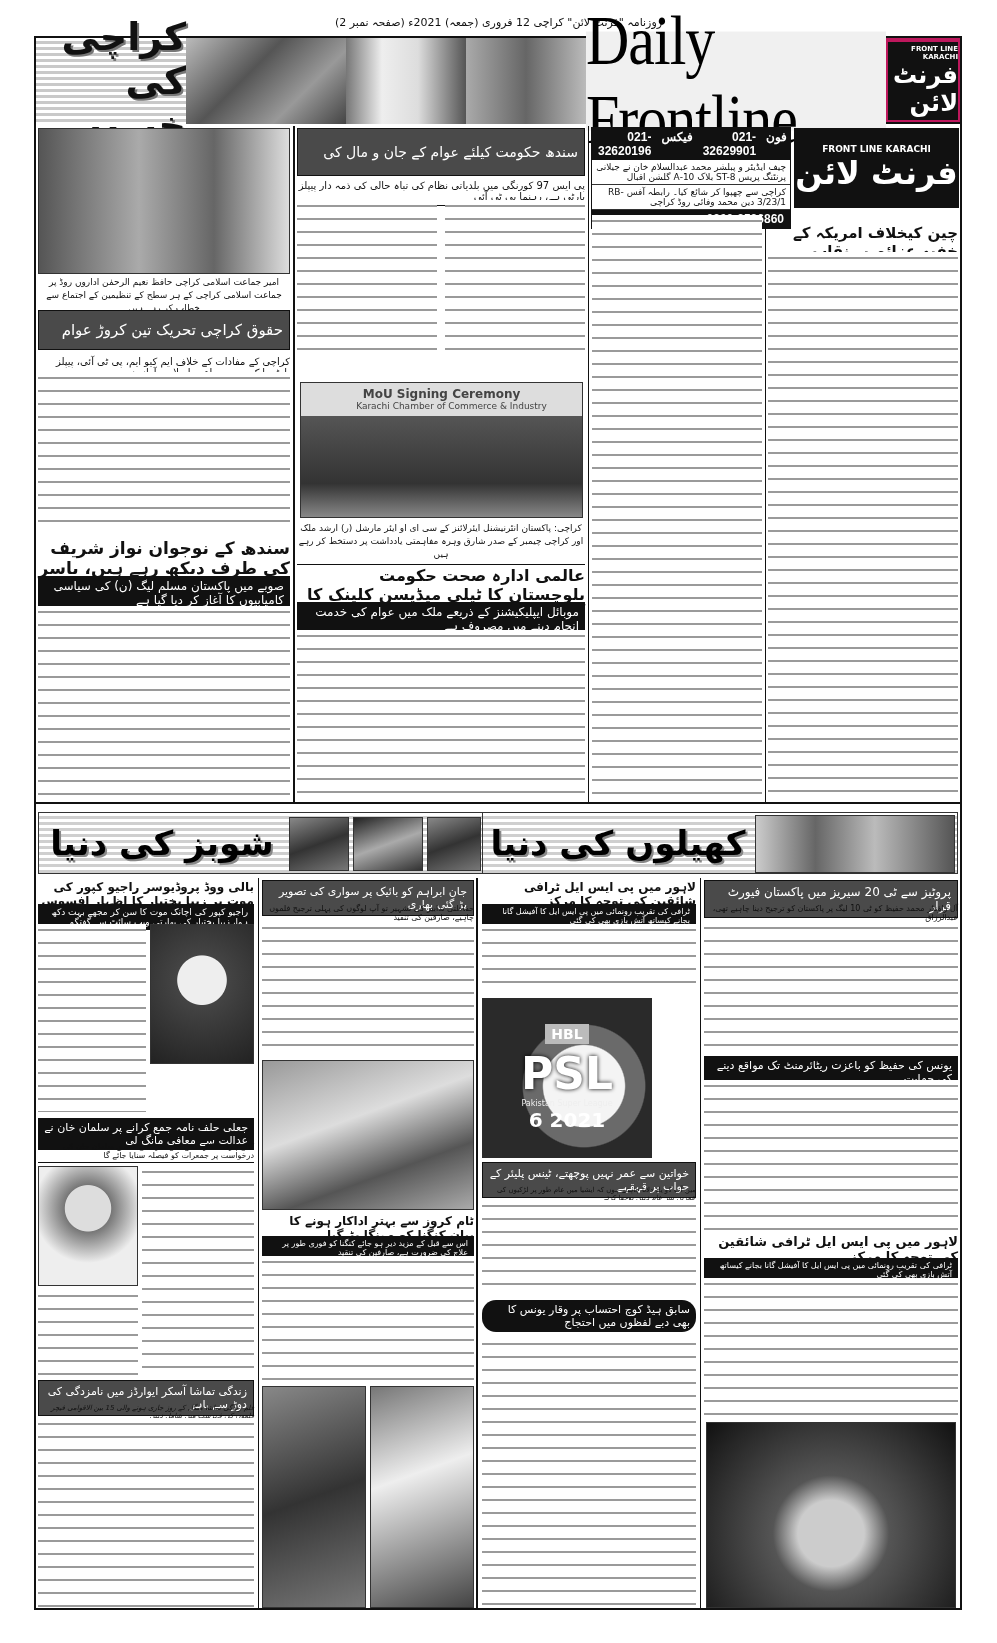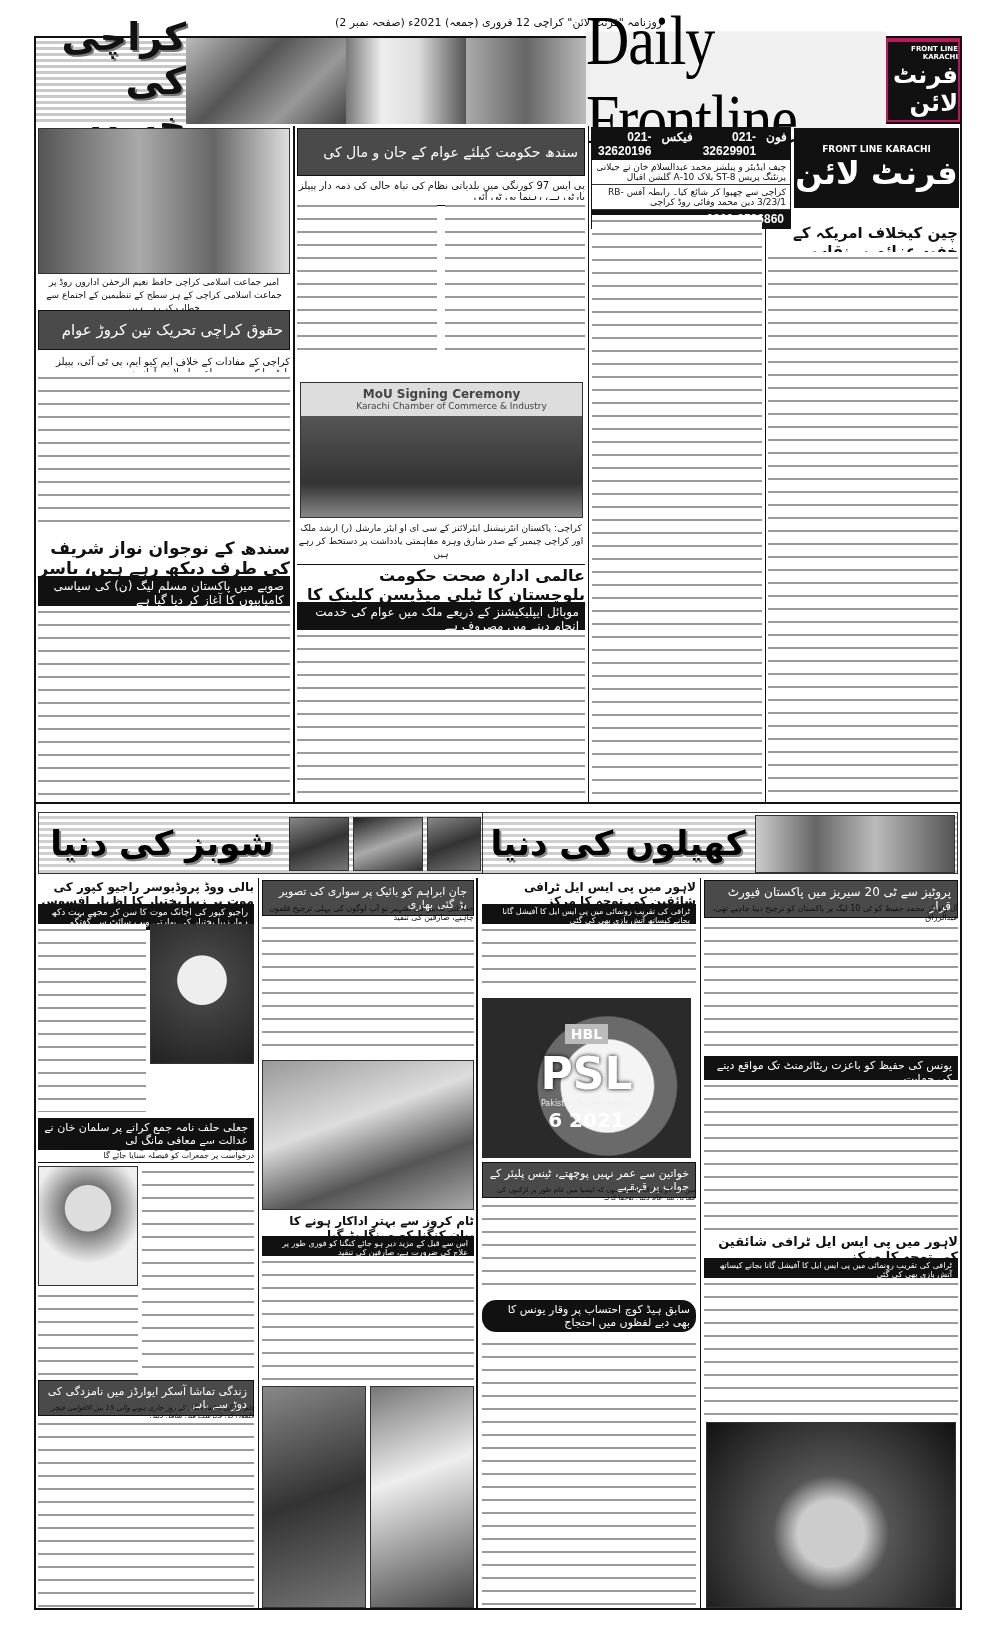--- a/index.html
+++ b/index.html
@@ -135,21 +135,21 @@
 <div class="abs photo" style="left:262px;top:1060px;width:212px;height:150px;background:linear-gradient(160deg,#999,#ddd 40%,#555 70%,#aaa);"></div>
 <div class="abs hl-plain" style="left:262px;top:1214px;width:212px;font-size:12px;">ٹام کروز سے بہتر اداکار ہونے کا بیان کنگنا کو مہنگا پڑ گیا</div>
 <div class="abs hl-black" style="left:262px;top:1236px;width:212px;font-size:8px;">اس سے قبل کے مزید دیر ہو جائے کنگنا کو فوری طور پر علاج کی ضرورت ہے، صارفین کی تنقید</div>
 <div class="abs body-text" style="left:262px;top:1256px;width:212px;height:126px;"></div>
 <div class="abs photo" style="left:262px;top:1386px;width:104px;height:222px;"></div>
 <div class="abs photo" style="left:370px;top:1386px;width:104px;height:222px;background:linear-gradient(160deg,#777,#eee 40%,#444);"></div>
 
 <div class="abs hl-plain" style="left:482px;top:880px;width:214px;font-size:12px;">لاہور میں پی ایس ایل ٹرافی شائقین کی توجہ کا مرکز</div>
 <div class="abs hl-black" style="left:482px;top:904px;width:214px;font-size:8px;">ٹرافی کی تقریب رونمائی میں پی ایس ایل کا آفیشل گانا بجانے کیساتھ آتش بازی بھی کی گئی</div>
 <div class="abs body-text" style="left:482px;top:924px;width:214px;height:70px;"></div>
-<div class="abs psl" style="left:482px;top:998px;width:209px;height:160px;align-items:center;">
+<div class="abs psl" style="left:482px;top:998px;width:170px;height:160px;align-items:center;">
   <div class="hbl">HBL</div>
   <div class="big">PSL</div>
   <div class="sub">Pakistan Super League</div>
   <div class="yr"><span>6</span> <span>2021</span></div>
 </div>
 <div class="abs hl-dark" style="left:482px;top:1162px;width:214px;font-size:11px;">خواتین سے عمر نہیں پوچھتے، ٹینس پلیئر کے جواب پر قہقہے</div>
 <div class="abs rtl" style="left:482px;top:1186px;width:214px;font-size:7px;border-bottom:1px solid #111;">میں آپ کو یاد دلانا چاہتی ہوں کہ ایشیا میں عام طور پر لڑکیوں کی عمریں سر عام نہیں پوچھا کرتے</div>
 <div class="abs body-text" style="left:482px;top:1200px;width:214px;height:96px;"></div>
 <div class="abs hl-black" style="left:482px;top:1300px;width:214px;font-size:11px;border-radius:14px;">سابق ہیڈ کوچ احتساب پر وقار یونس کا بھی دبے لفظوں میں احتجاج</div>
 <div class="abs rtl" style="left:482px;top:1324px;width:214px;font-size:7px;border-bottom:1px solid #111;margin-top:36px;">حسن نے بولنگ لائن میں روح پھونک دی، پروٹیز کو سی ٹیم کہنا درست نہیں، بولنگ کوچ</div>

